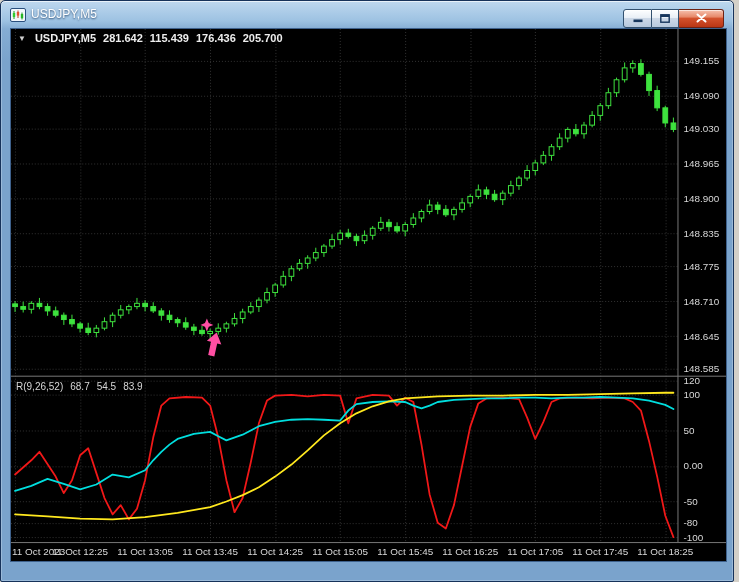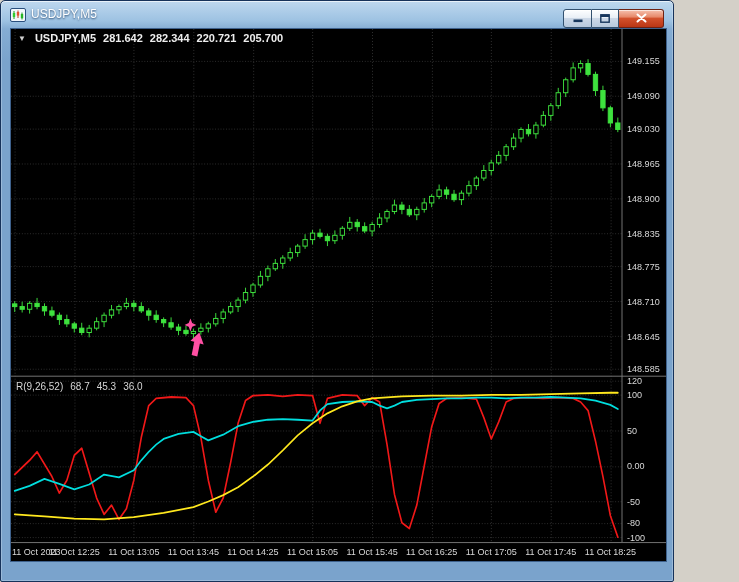--- a/index.html
+++ b/index.html
@@ -1,17 +1,17 @@
 <!DOCTYPE html>
 <html><head>
 <meta charset="utf-8">
 <style>
   html,body{margin:0;padding:0;background:#d4d0c8;font-family:"Liberation Sans",sans-serif;}
   .window{
-    position:relative;width:674px;height:582px;overflow:hidden;
+    position:relative;width:734px;height:582px;overflow:hidden;
     background:linear-gradient(180deg,#bed8ef 0px,#9dc2e2 20px,#85add4 28px,#7aa3cc 60px,#7aa3cc 100%);
     border:1px solid #16325a;border-radius:5px 5px 2px 2px;box-sizing:border-box;
     box-shadow:inset 0 1px 0 rgba(255,255,255,.55), inset 0 0 0 1px rgba(255,255,255,.25);
   }
   .titlebar{position:absolute;top:0;left:0;right:0;height:28px;}
   .title-icon{position:absolute;left:9px;top:6px;width:16px;height:16px;}
   .window-title{
     position:absolute;left:30px;top:0;height:28px;line-height:27px;
     color:#ffffff;font-size:12px;text-shadow:0 1px 2px rgba(10,40,80,.8);
   }
@@ -323,26 +323,26 @@
         <text x="463.7134146341464" y="528" fill="#d8d8d8" font-size="10" font-family="&quot;Liberation Sans&quot;,sans-serif" text-anchor="middle">11 Oct 16:25</text>
         <text x="529.3719512195122" y="528" fill="#d8d8d8" font-size="10" font-family="&quot;Liberation Sans&quot;,sans-serif" text-anchor="middle">11 Oct 17:05</text>
         <text x="595.030487804878" y="528" fill="#d8d8d8" font-size="10" font-family="&quot;Liberation Sans&quot;,sans-serif" text-anchor="middle">11 Oct 17:45</text>
         <text x="660.6890243902438" y="528" fill="#d8d8d8" font-size="10" font-family="&quot;Liberation Sans&quot;,sans-serif" text-anchor="middle">11 Oct 18:25</text>
       </svg>
 
     <div class="quote-header">
       <span class="dd">▼</span>
       <span>USDJPY,M5</span>
       <span>281.642</span>
-      <span>282.344</span>
-      <span>220.721</span>
+      <span>115.439</span>
+      <span>176.436</span>
       <span>205.700</span>
     </div>
 
     <div class="indicator-header">
       <span>R(9,26,52)</span>
       <span>68.7</span>
-      <span>45.3</span>
-      <span>36.0</span>
+      <span>54.5</span>
+      <span>83.9</span>
     </div>
   </div>
 
 </div>
 
 </body></html>

